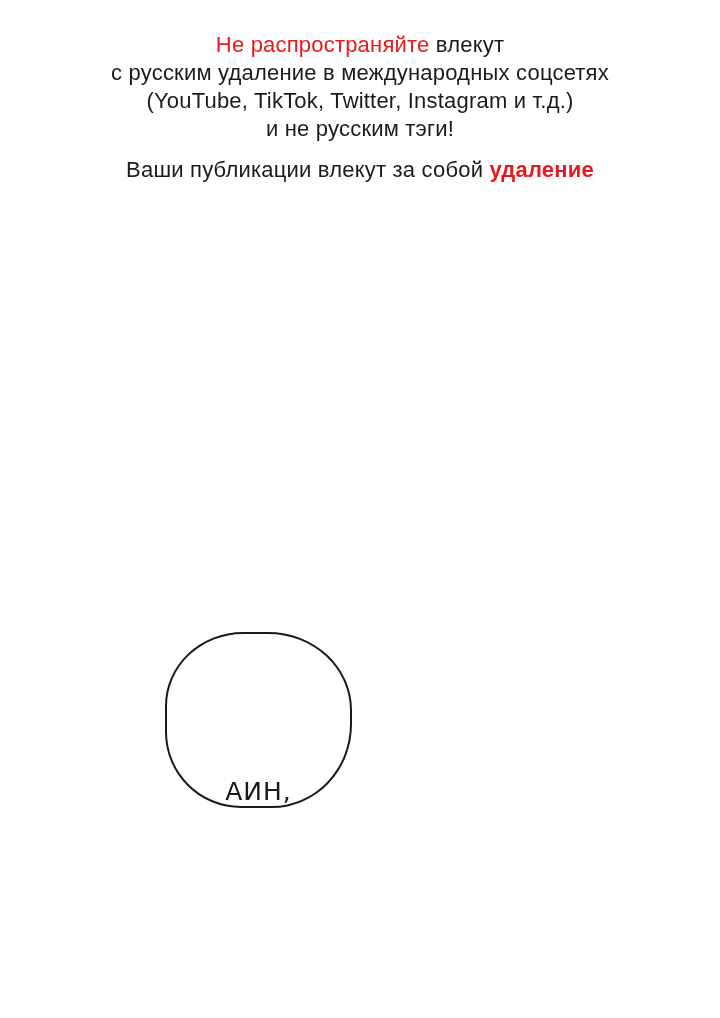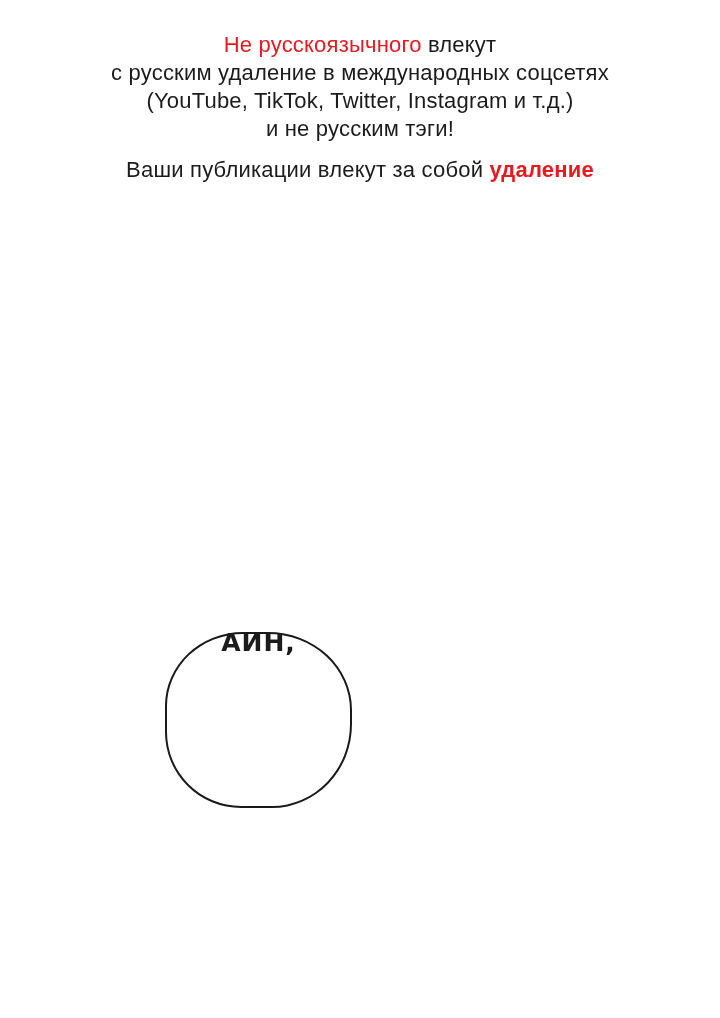--- a/index.html
+++ b/index.html
@@ -33,38 +33,37 @@
   .red-bold{color:var(--accent-red);font-weight:700;}
   .speech-bubble{
     position:absolute;
     left:165px;top:632px;
     width:187px;height:176px;
     box-sizing:border-box;
     background:var(--background);
     border:2.5px solid var(--bubble-outline);
     border-radius:78px 84px 80px 76px / 74px 78px 84px 76px;
     display:flex;
-    align-items:flex-start;
+    align-items:flex-end;
     justify-content:center;
-    font-weight:bold;
   }
   .speech-bubble .bubble-text{
     font-family:"DejaVu Sans","Liberation Sans",sans-serif;
     font-size:25px;
     letter-spacing:1px;
     color:var(--text-black);
     margin-top:-6px;
   }
 </style>
 </head>
 <body>
 
 <div class="notice">
   <p>
-    <span><span class="red">Не русскоязычного</span><span> влекут</span></span><br>
+    <span><span class="red">Не распространяйте</span><span> влекут</span></span><br>
     <span>с русским удаление в международных соцсетях</span><br>
     <span>(YouTube, TikTok, Twitter, Instagram и т.д.)</span><br>
     <span>и не русским тэги!</span>
   </p>
   <p>
     <span><span>Ваши публикации влекут за собой </span><span class="red-bold">удаление</span></span><br>
   </p>
 </div>
 
 <div class="speech-bubble">

